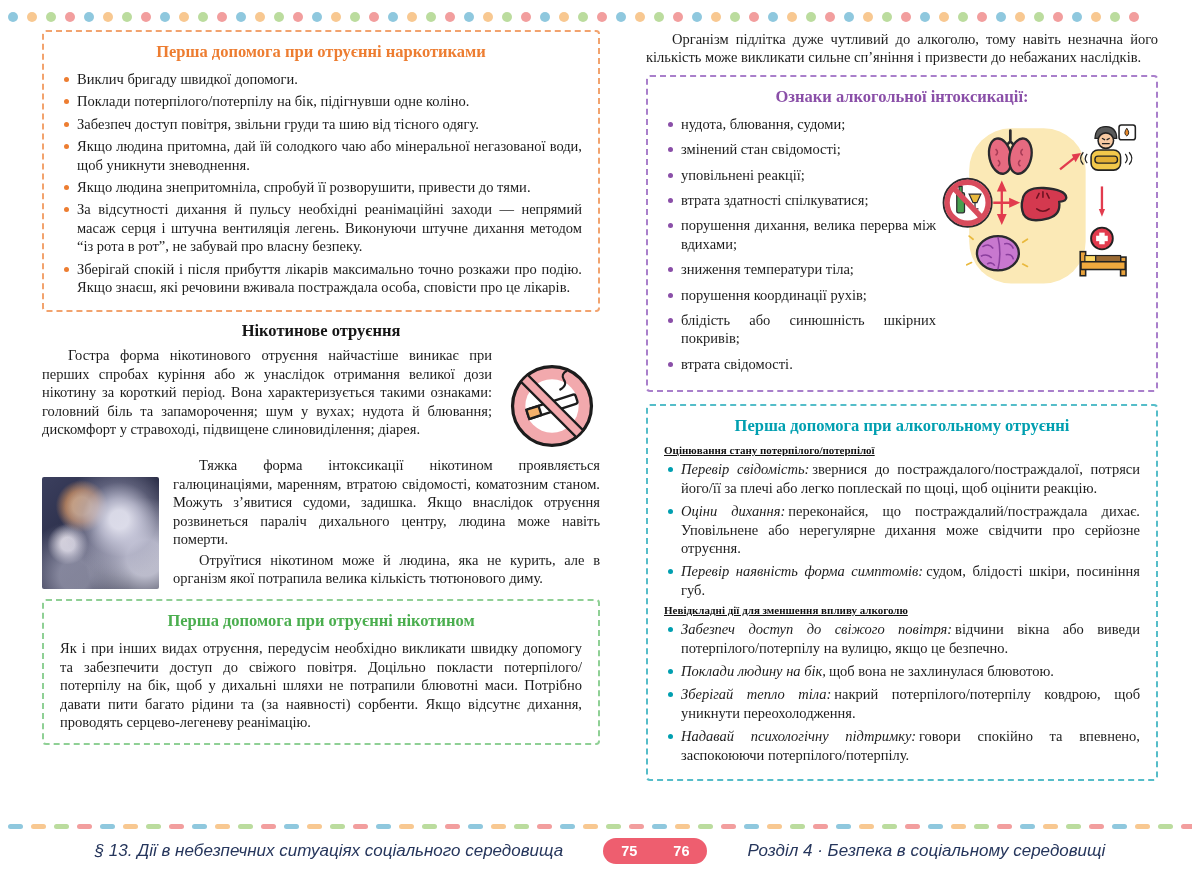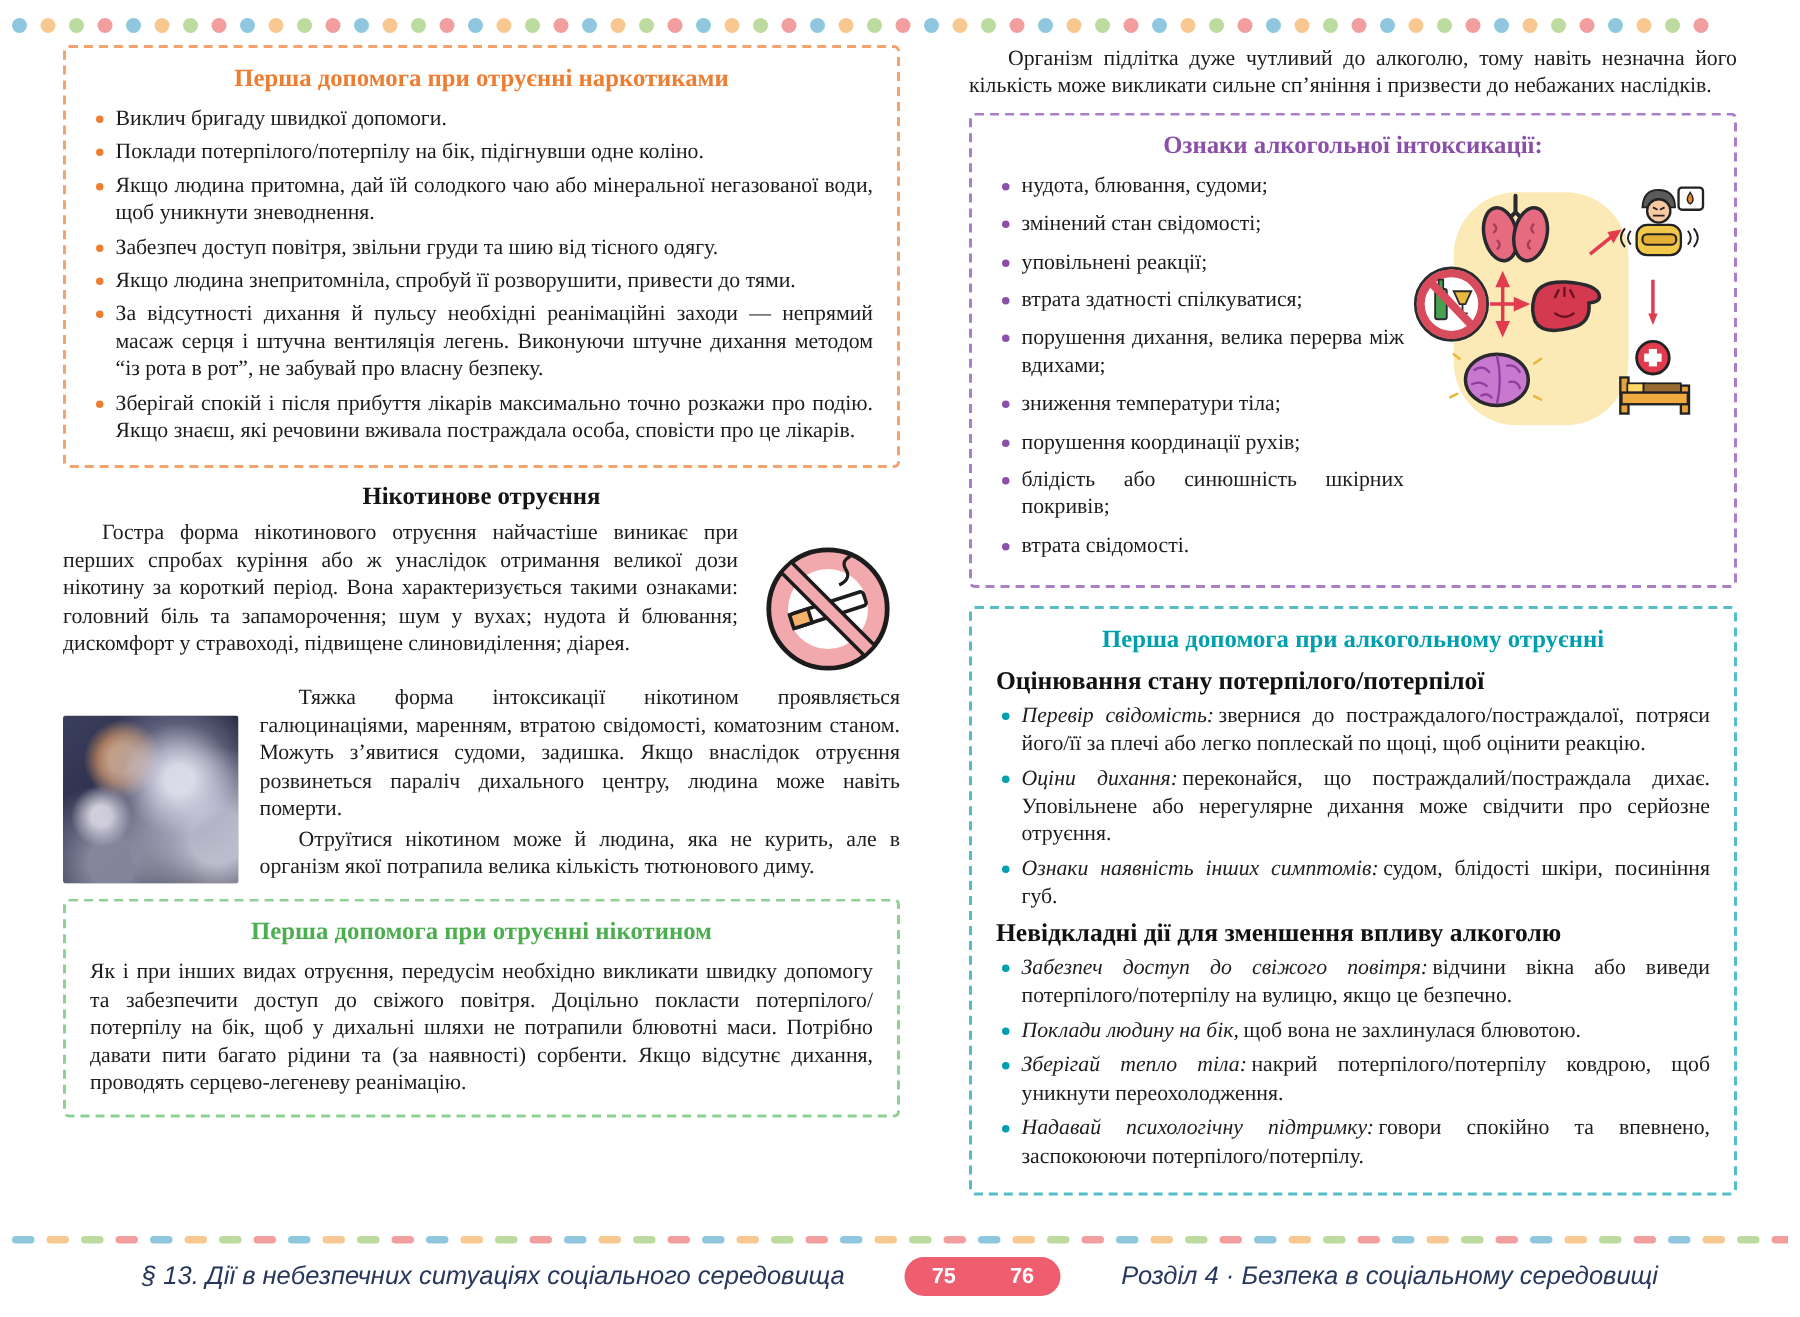--- a/index.html
+++ b/index.html
@@ -46,21 +46,21 @@
       radial-gradient(circle at 34% 26%, #c99d78 0 8%, #a9795a 14%, transparent 23%),
       radial-gradient(circle at 22% 60%, #d8d4dd 0 6%, transparent 18%),
       linear-gradient(135deg,#3b3f5e,#242740 58%,#1b1d30);}
 
   .signs-flex{display:flex;gap:6px;}
   .signs-flex ul{flex:0 0 272px;}
   .signs-flex ul li{margin-bottom:7px;}
   .illus{flex:1;min-width:0;}
   .illus svg{display:block;width:100%;height:auto;}
 
-  .box-teal h4{font-size:17px;margin:3px 0 4px;color:#111;}
+  .box-teal h4{font-size:11px;margin:3px 0 4px;color:#111;text-decoration:underline;}
   .box-teal ul.blist li{margin-bottom:5px;}
 
   .footer{position:absolute;bottom:14px;left:0;right:0;display:flex;align-items:center;justify-content:center;
           font-family:"Liberation Sans","DejaVu Sans",sans-serif;}
   .footer .flabel{font-style:italic;font-size:17px;color:#26365c;}
   .pagepill{display:flex;align-items:center;gap:36px;background:var(--badge_pink);color:#fff;
             border-radius:14px;height:26px;padding:0 18px;margin:0 40px;font-weight:bold;font-size:14.5px;}
   .mt8{margin-top:8px;} .mt12{margin-top:12px;}
 </style>
 </head>
@@ -134,22 +134,22 @@
   <div class="spread">
 
     <div class="page-l">
 
       <section class="box box-orange">
         <div class="box-title">Перша допомога при отруєнні наркотиками</div>
         <ul class="blist">
 
         <li><span>Виклич бригаду швидкої допомоги.</span></li>
             <li><span>Поклади потерпілого/потерпілу на бік, підігнувши одне коліно.</span></li>
+            <li><span>Забезпеч доступ повітря, звільни груди та шию від тісного одягу.</span></li>
             <li><span>Якщо людина притомна, дай їй солодкого чаю або мінеральної негазованої води, щоб уникнути зневоднення.</span></li>
-            <li><span>Забезпеч доступ повітря, звільни груди та шию від тісного одягу.</span></li>
             <li><span>Якщо людина знепритомніла, спробуй її розворушити, привести до тями.</span></li>
             <li><span>За відсутності дихання й пульсу необхідні реанімаційні заходи — непрямий масаж серця і штучна вентиляція легень. Виконуючи штучне дихання методом “із рота в рот”, не забувай про власну безпеку.</span></li>
             <li><span>Зберігай спокій і після прибуття лікарів максимально точно розкажи про подію. Якщо знаєш, які речовини вживала постраждала особа, сповісти про це лікарів.</span></li>
           </ul>
       </section>
 
       <div class="h-center">Нікотинове отруєння</div>
 
       <div>
         <span class="nosmoke-float">
@@ -276,21 +276,21 @@
         </div>
       </section>
 
       <section class="box box-teal mt12">
         <div class="box-title">Перша допомога при алкогольному отруєнні</div>
         <h4>Оцінювання стану потерпілого/потерпілої</h4>
         <ul class="blist">
 
         <li><i>Перевір свідомість:</i><span>звернися до постраждалого/постраждалої, потряси його/її за плечі або легко поплескай по щоці, щоб оцінити реакцію.</span></li>
             <li><i>Оціни дихання:</i><span>переконайся, що постраждалий/постраждала дихає. Уповільнене або нерегулярне дихання може свідчити про серйозне отруєння.</span></li>
-            <li><i>Ознаки наявність інших симптомів:</i><span>судом, блідості шкіри, посиніння губ.</span></li>
+            <li><i>Перевір наявність форма симптомів:</i><span>судом, блідості шкіри, посиніння губ.</span></li>
           </ul>
         <h4>Невідкладні дії для зменшення впливу алкоголю</h4>
         <ul class="blist">
 
         <li><i>Забезпеч доступ до свіжого повітря:</i><span>відчини вікна або виведи потерпілого/потерпілу на вулицю, якщо це безпечно.</span></li>
             <li><i>Поклади людину на бік,</i><span>щоб вона не захлинулася блювотою.</span></li>
             <li><i>Зберігай тепло тіла:</i><span>накрий потерпілого/потерпілу ковдрою, щоб уникнути переохолодження.</span></li>
             <li><i>Надавай психологічну підтримку:</i><span>говори спокійно та впевнено, заспокоюючи потерпілого/потерпілу.</span></li>
           </ul>
       </section>

